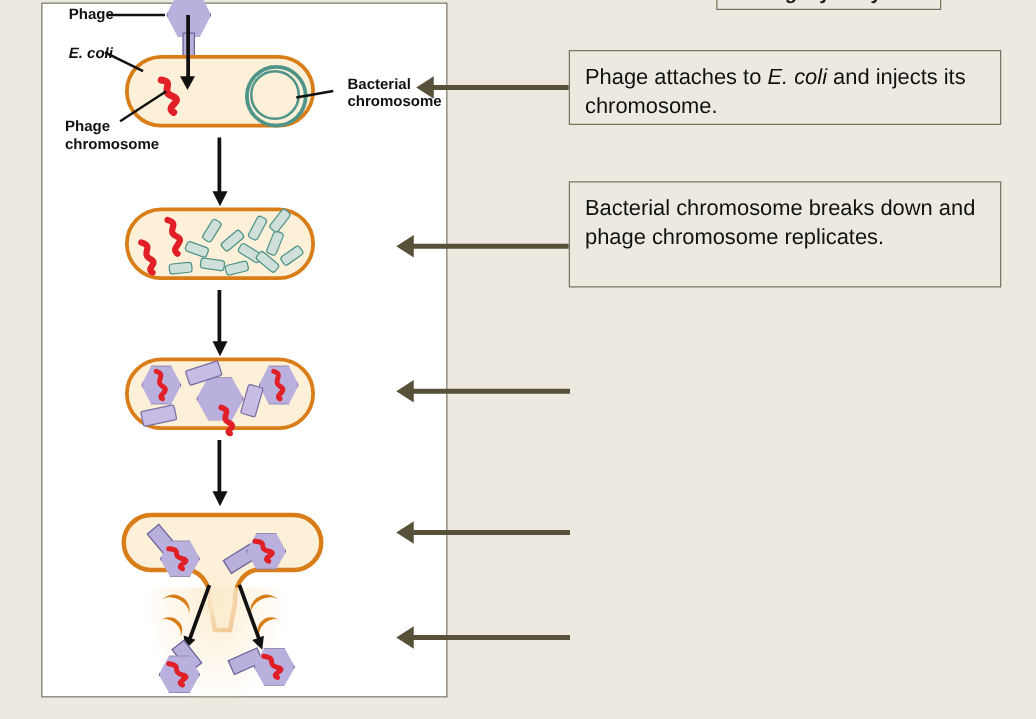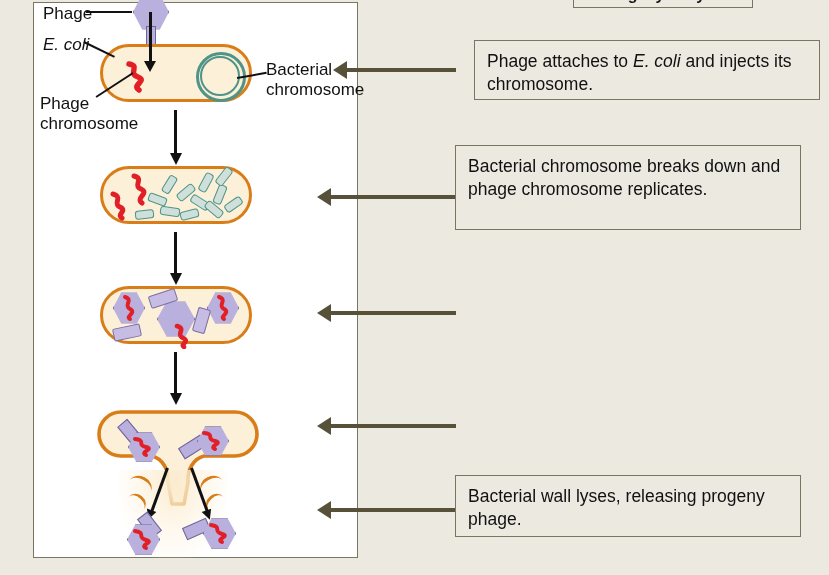--- a/index.html
+++ b/index.html
@@ -44,21 +44,21 @@
     border: 1px solid #7a7560;
     box-sizing: border-box;
     font-size: 17.5px;
     line-height: 1.32;
     color: #111111;
     padding: 9px 11px 8px 12px;
   }
   .callout i { font-style: italic; }
   .callout b { font-weight: bold; }
 
-  .c1 { left: 455px; top: 40px;  width: 346px; height: 60px; margin-left: 19px; }
+  .c1 { left: 455px; top: 40px;  width: 346px; height: 60px; }
   .c2 { left: 455px; top: 145px; width: 346px; height: 85px; }
   .c3 { left: 455px; top: 256px; width: 346px; height: 112px; }
   .c4 { left: 455px; top: 392px; width: 346px; height: 62px; }
   .c5 { left: 455px; top: 475px; width: 346px; height: 62px; }
 
   
   .call-arrow {
     position: absolute;
     height: 4px;
     background: #57513a;
@@ -75,23 +75,24 @@
   }
   .a1 { left: 346px; top: 68px;  width: 110px; }
   .a2 { left: 330px; top: 195px; width: 126px; }
   .a3 { left: 330px; top: 311px; width: 126px; }
   .a4 { left: 330px; top: 424px; width: 126px; }
   .a5 { left: 330px; top: 508px; width: 126px; }
 
   
   .lbl {
     position: absolute;
-    font-size: 17px; font-weight: normal;
+    font-size: 12px; font-weight: bold;
     color: #111111; line-height: 1.18;
     white-space: nowrap;
+    margin-left: 12px;
   }
   .lbl-phage     { left: 43px;  top: 4px; }
   .lbl-ecoli     { left: 43px;  top: 35px; font-style: italic; }
   .lbl-phagechr  { left: 40px;  top: 94px; }
   .lbl-bactchr   { left: 266px; top: 60px; }
 
   .leader {
     position: absolute;
     background: #111111;
     height: 1.6px;
@@ -346,15 +347,14 @@
   </svg>
 
   <div class="call-arrow a1"></div>
   <div class="call-arrow a2"></div>
   <div class="call-arrow a3"></div>
   <div class="call-arrow a4"></div>
   <div class="call-arrow a5"></div>
 
   <div class="callout c1"><span>Phage attaches to </span><i>E. coli</i><span> and injects its chromosome.</span></div>
   <div class="callout c2"><span>Bacterial chromosome breaks down and phage chromosome replicates.</span></div>
-  <div class="callout c5"><span>Bacterial wall lyses, releasing progeny phage.</span></div>
 
 </div>
 
 </body></html>

